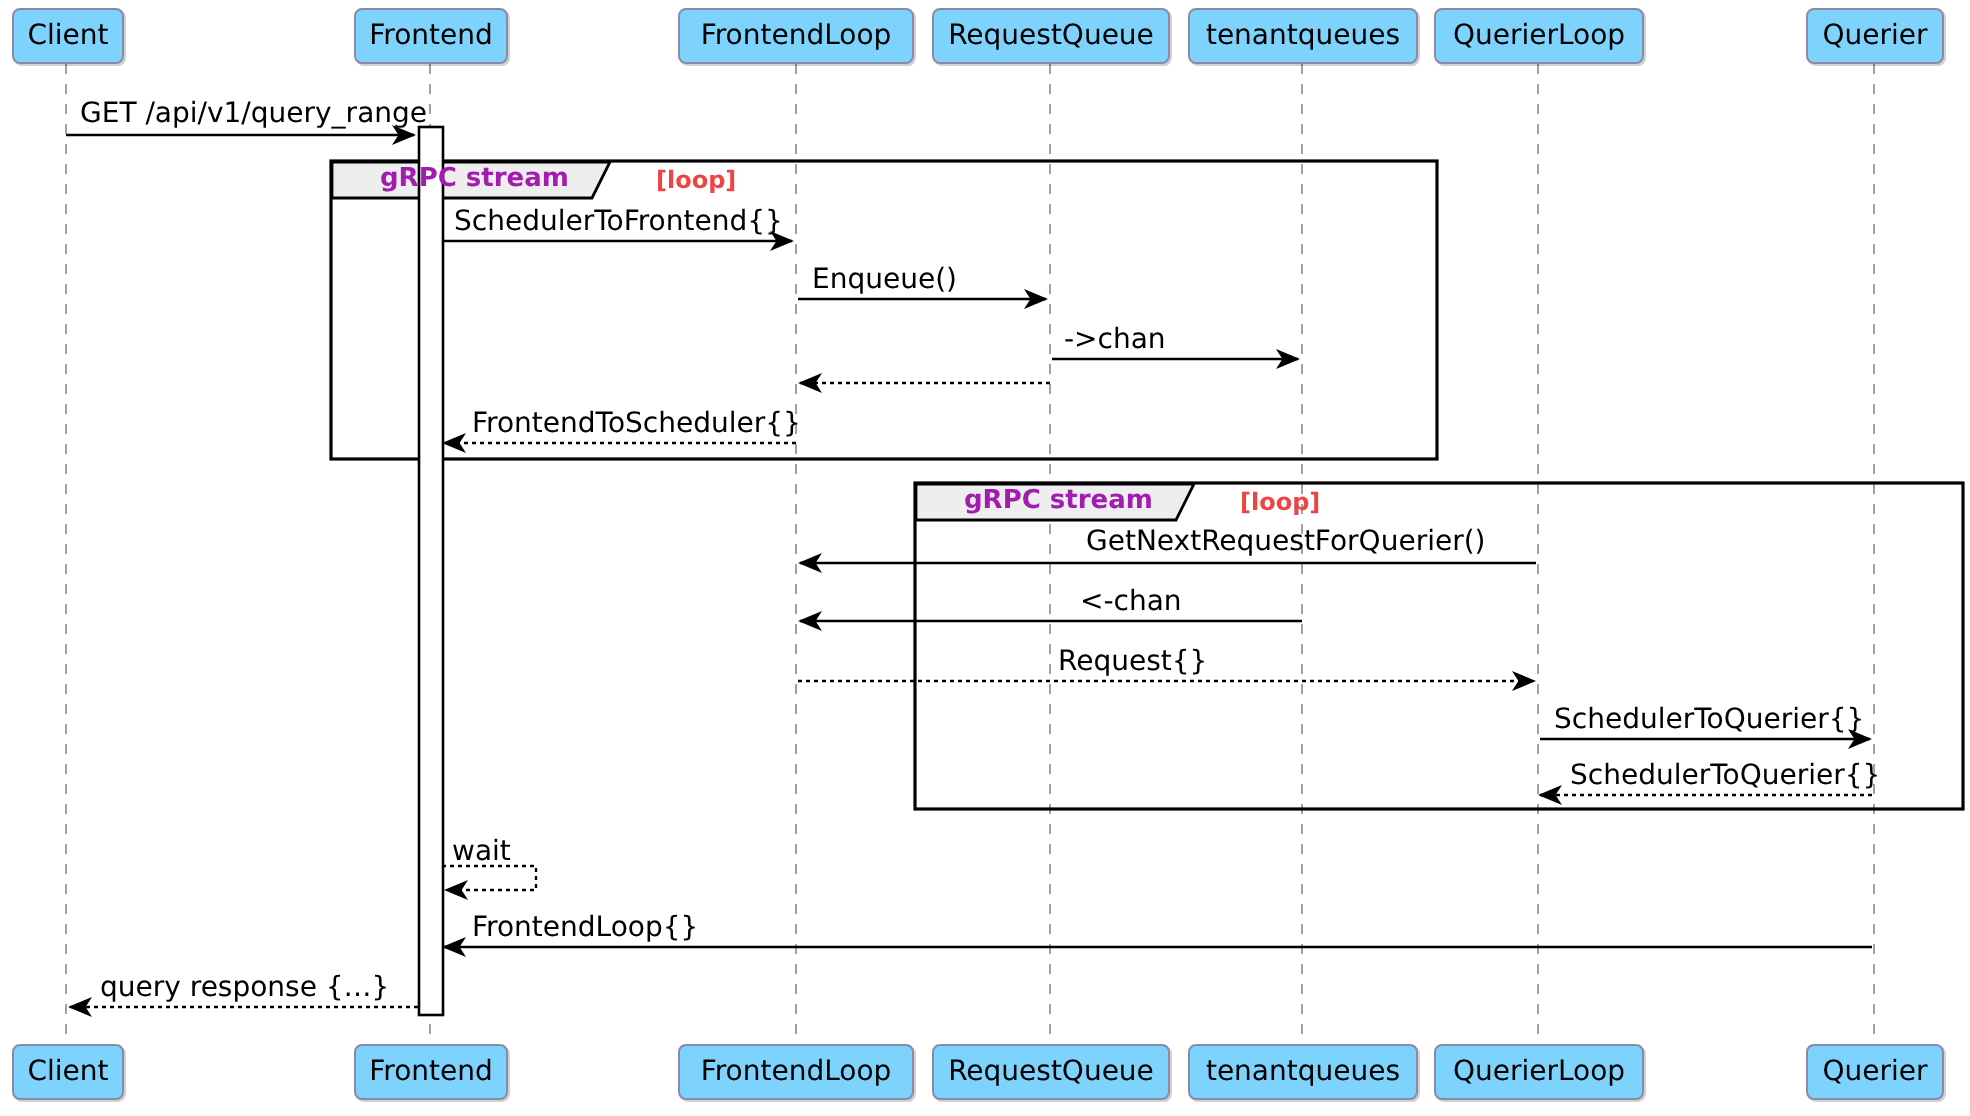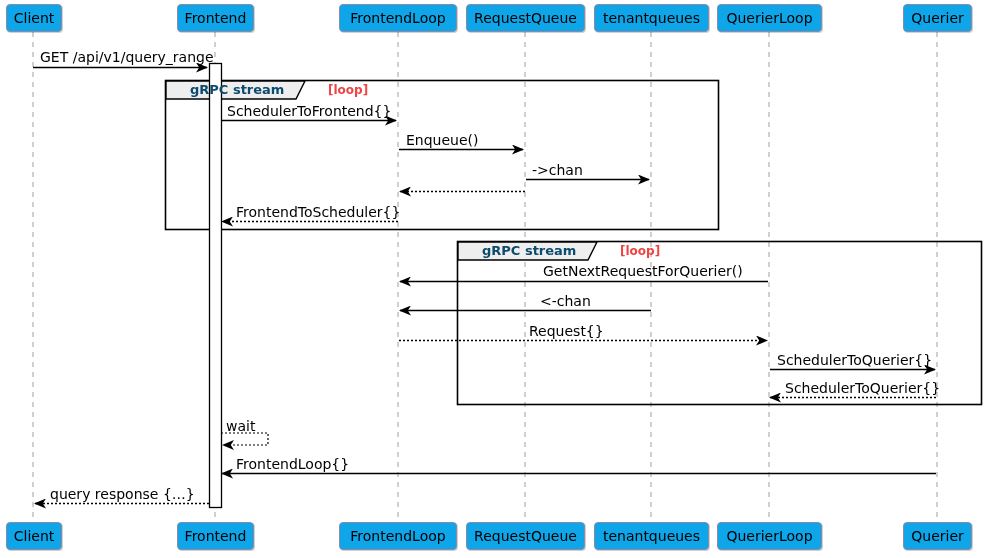--- a/index.html
+++ b/index.html
@@ -21,21 +21,21 @@
   svg.canvas {
     position: absolute;
     left: 0;
     top: 0;
     width: 985px;
     height: 558px;
   }
   .participant-box {
     position: absolute;
     box-sizing: border-box;
-    background: #0ea5e9;
+    background: #7dd3fc;
     border: 1px solid #8A8AA8;
     border-radius: 4px;
     color: #000000;
     font-family: "DejaVu Sans", sans-serif;
     font-size: 14px;
     line-height: 26px;
     height: 28px;
     text-align: center;
     white-space: nowrap;
     box-shadow: 1px 1px 0 rgba(0,0,0,0.18);
@@ -50,21 +50,21 @@
   }
   .group-tab {
     position: absolute;
     box-sizing: border-box;
     background: #EEEEEE;
     border-right: 1px solid #000000;
     border-bottom: 1px solid #000000;
     font-family: "DejaVu Sans", sans-serif;
     font-size: 13px;
     font-weight: bold;
-    color: #0c4a6e;
+    color: #a21caf;
     height: 36px;
     line-height: 18px;
     padding-left: 24px;
     white-space: nowrap;
   }
   .group-cond {
     position: absolute;
     font-family: "DejaVu Sans", sans-serif;
     font-size: 12px;
     font-weight: bold;

